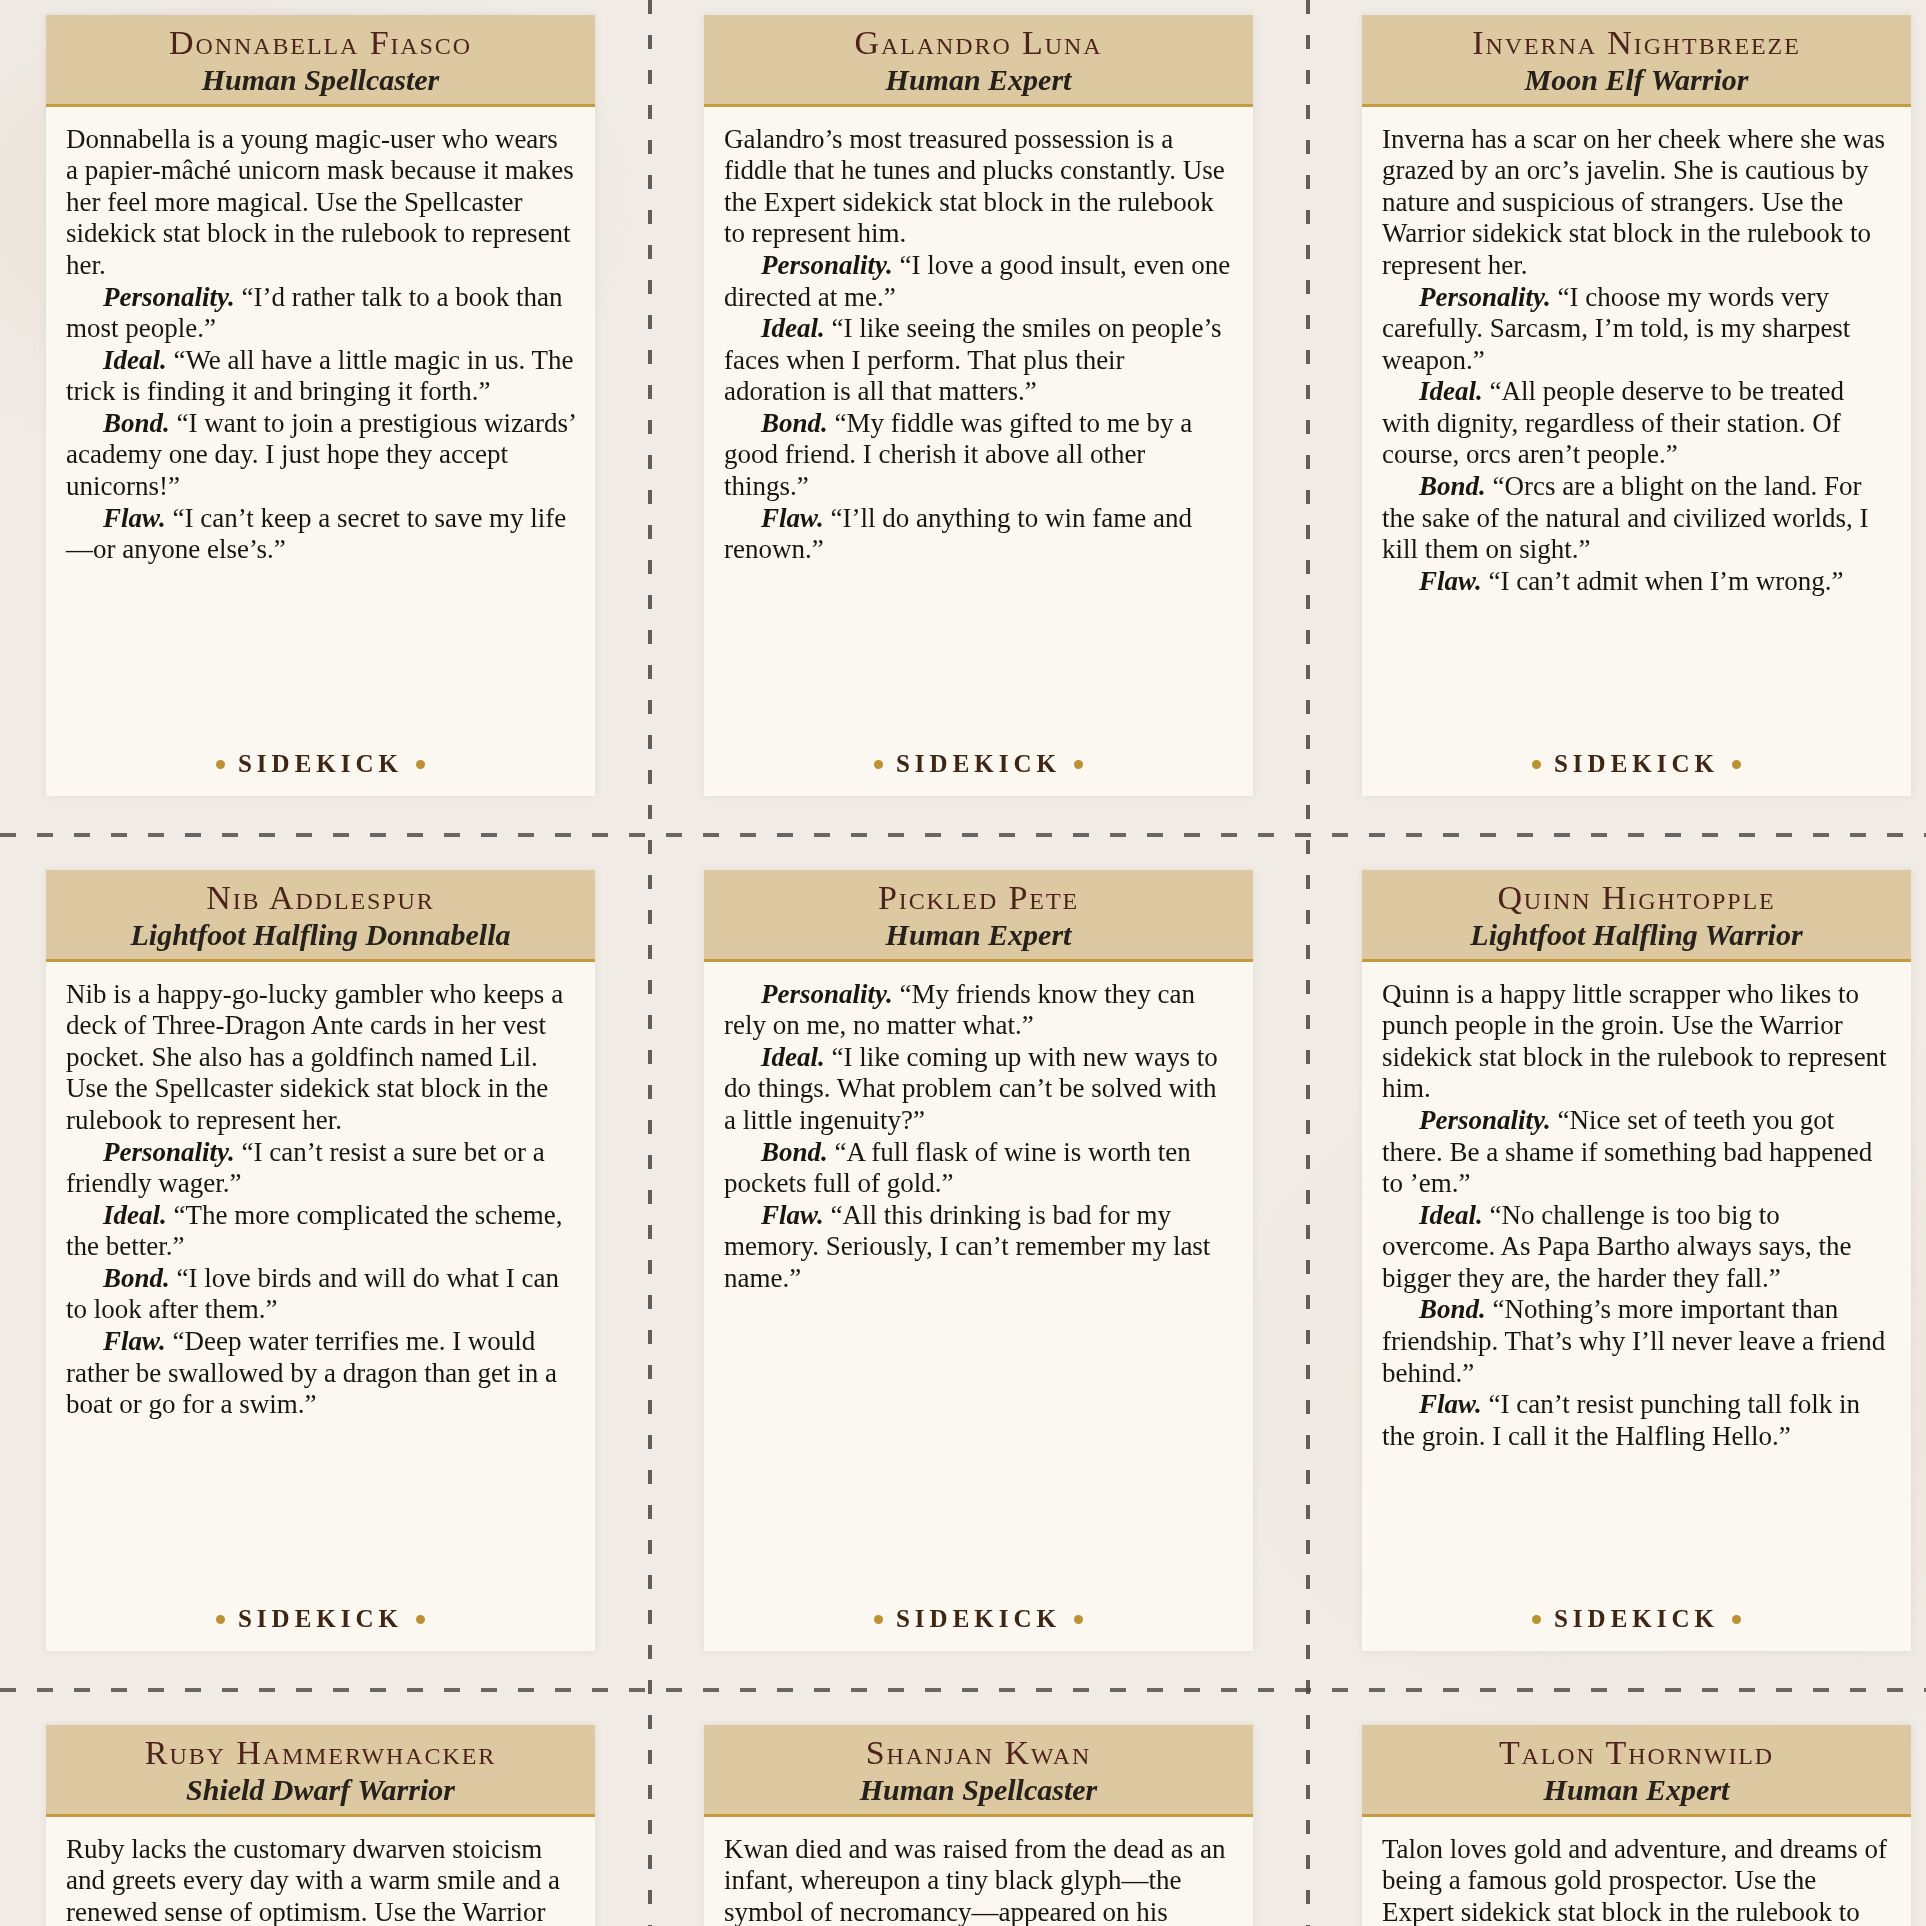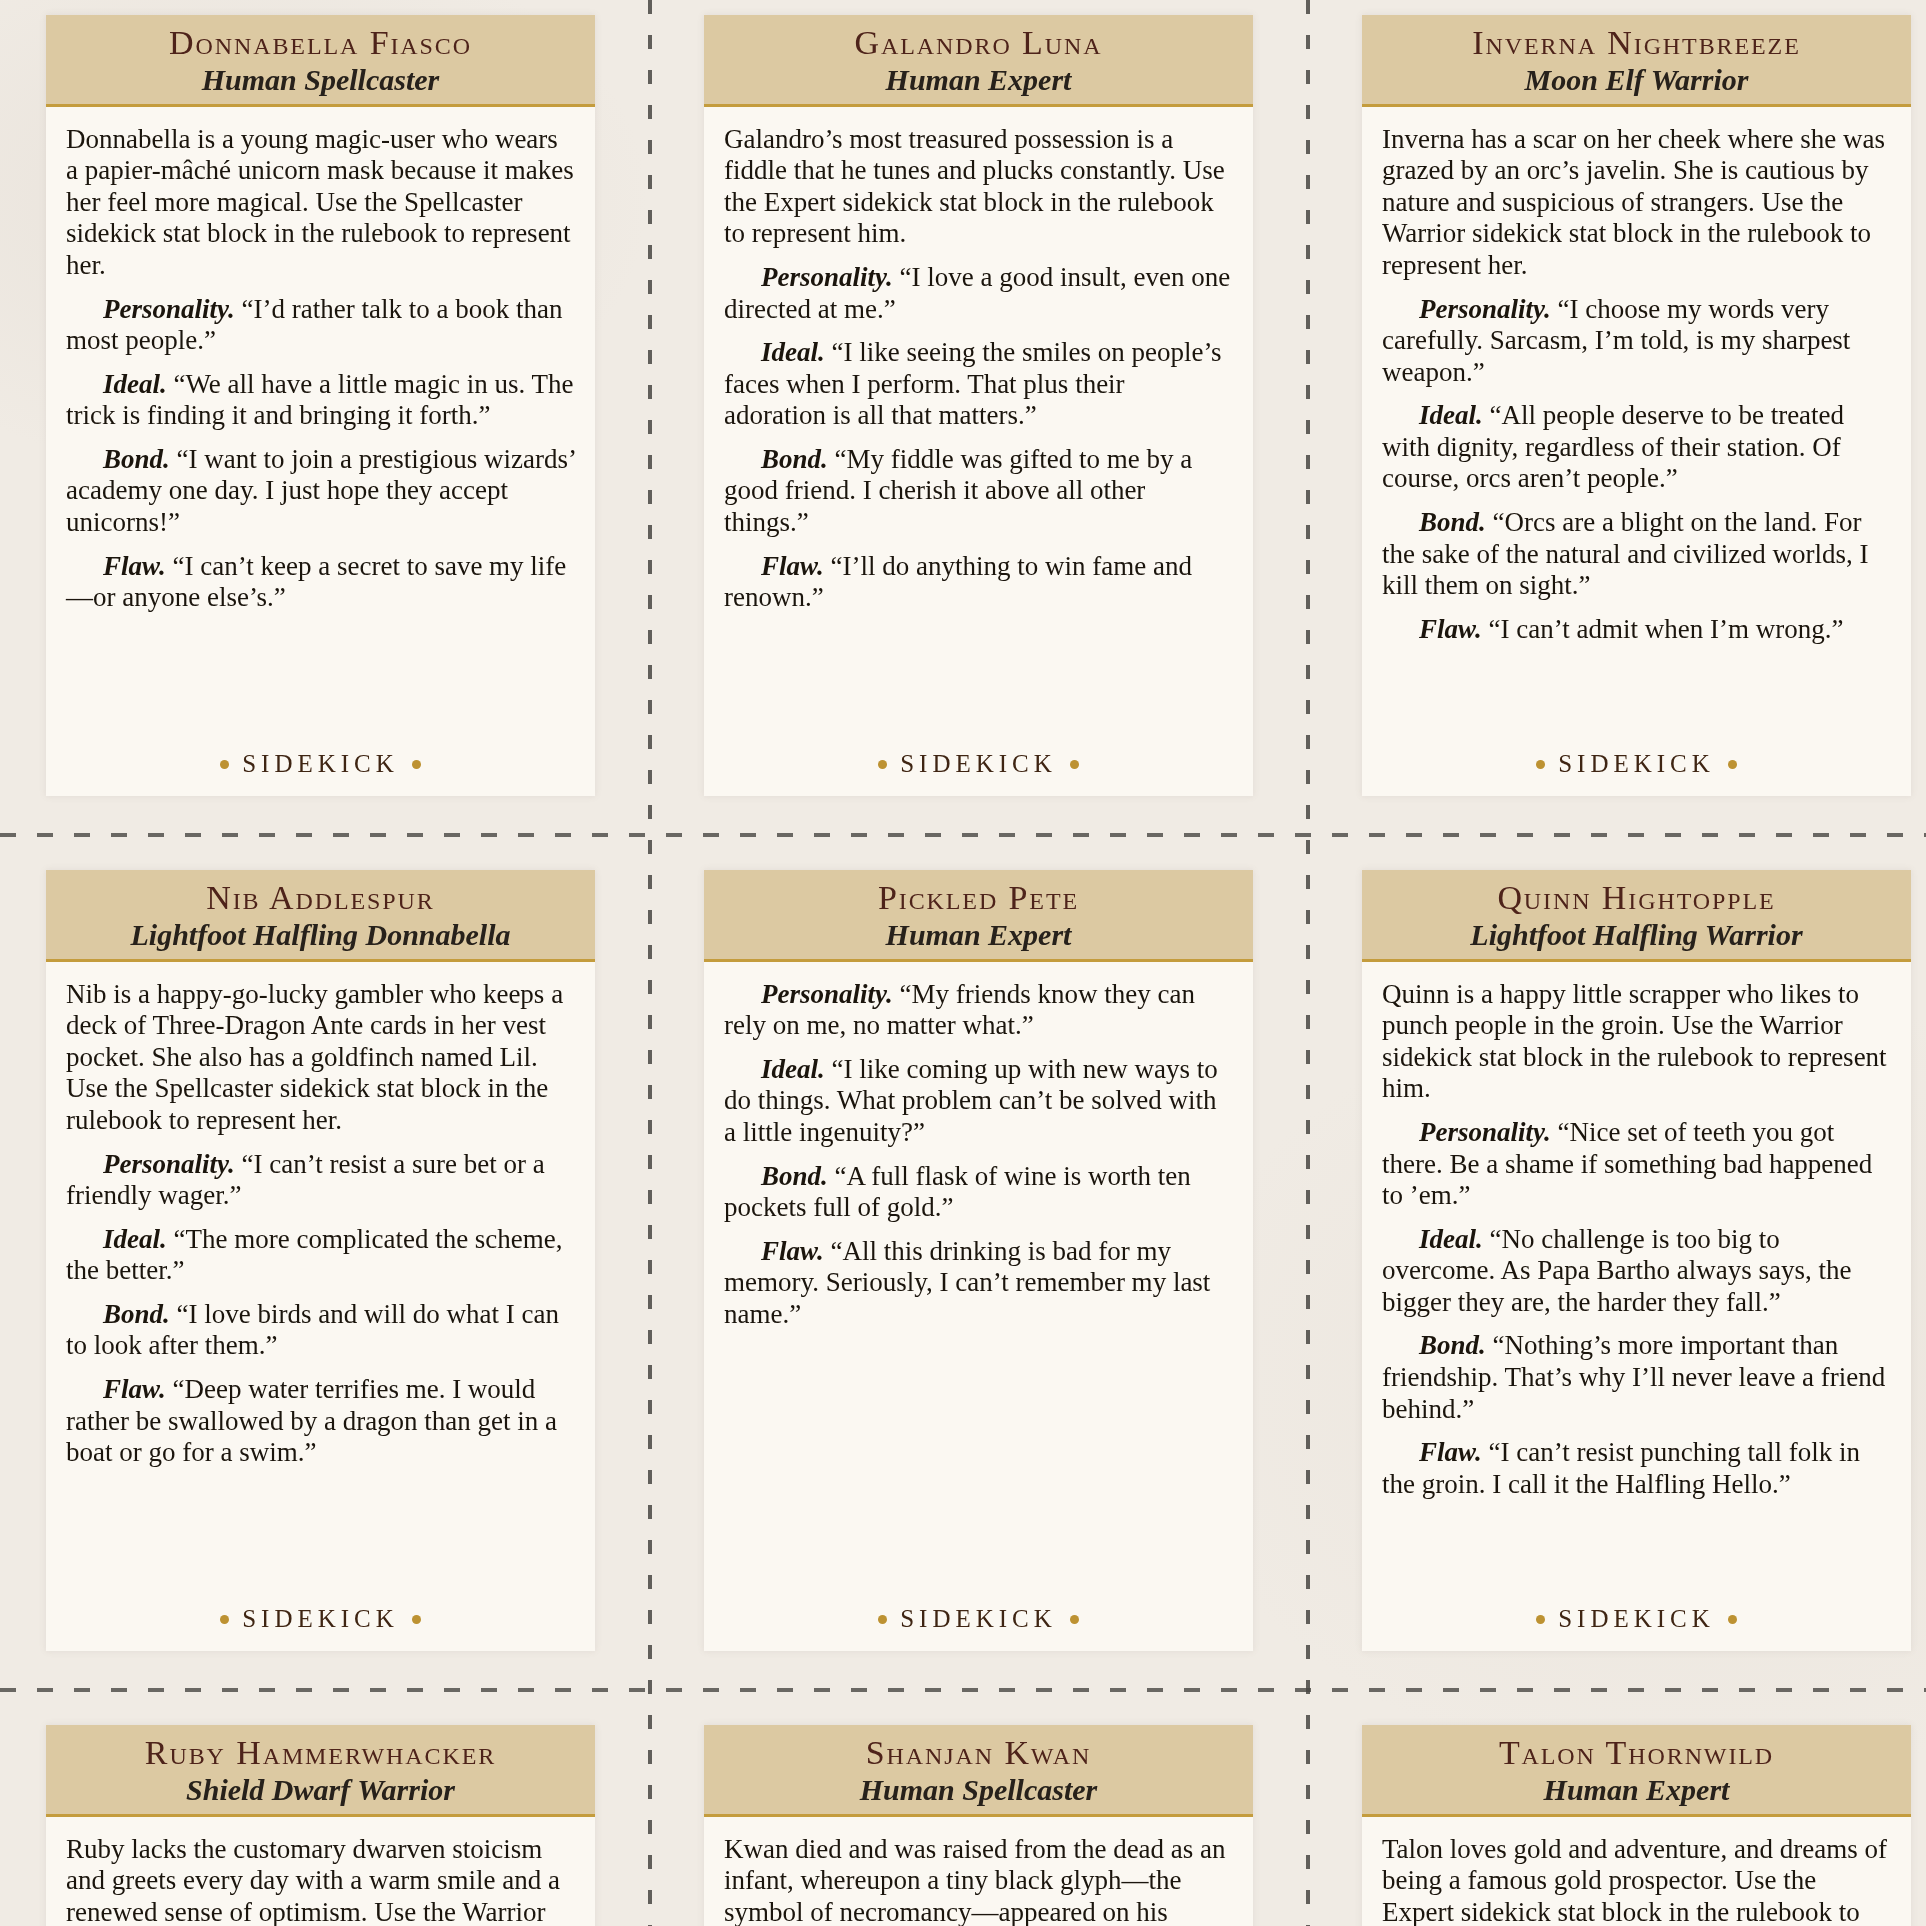--- a/index.html
+++ b/index.html
@@ -71,35 +71,34 @@
     font-weight: 700;
     color: #27211b;
   }
   .card-body {
     flex: 1;
     display: flex; flex-direction: column;
     padding: 17px 20px 17.7px;
     font-size: 27px;
     line-height: 1.17;
     color: #1b150d;
-    gap: 12px;
   }
   .intro { margin: 0; }
   .trait { margin: 0; text-indent: 37px; }
   .trait-label { font-weight: 700; font-style: italic; }
 
   .card-footer {
     margin-top: auto;
     padding-top: 15.4px;
     display: flex; align-items: center; justify-content: center;
     gap: 13px;
   }
   .footer-text {
     font-size: 25px;
-    font-weight: 400;
+    font-weight: 700;
     letter-spacing: 5px;
     color: #3f2513;
   }
   .dot {
     width: 8.9px; height: 8.9px; border-radius: 50%;
     background: #bd9232; display: inline-block;
   }
 </style>
 </head>
 <body>

